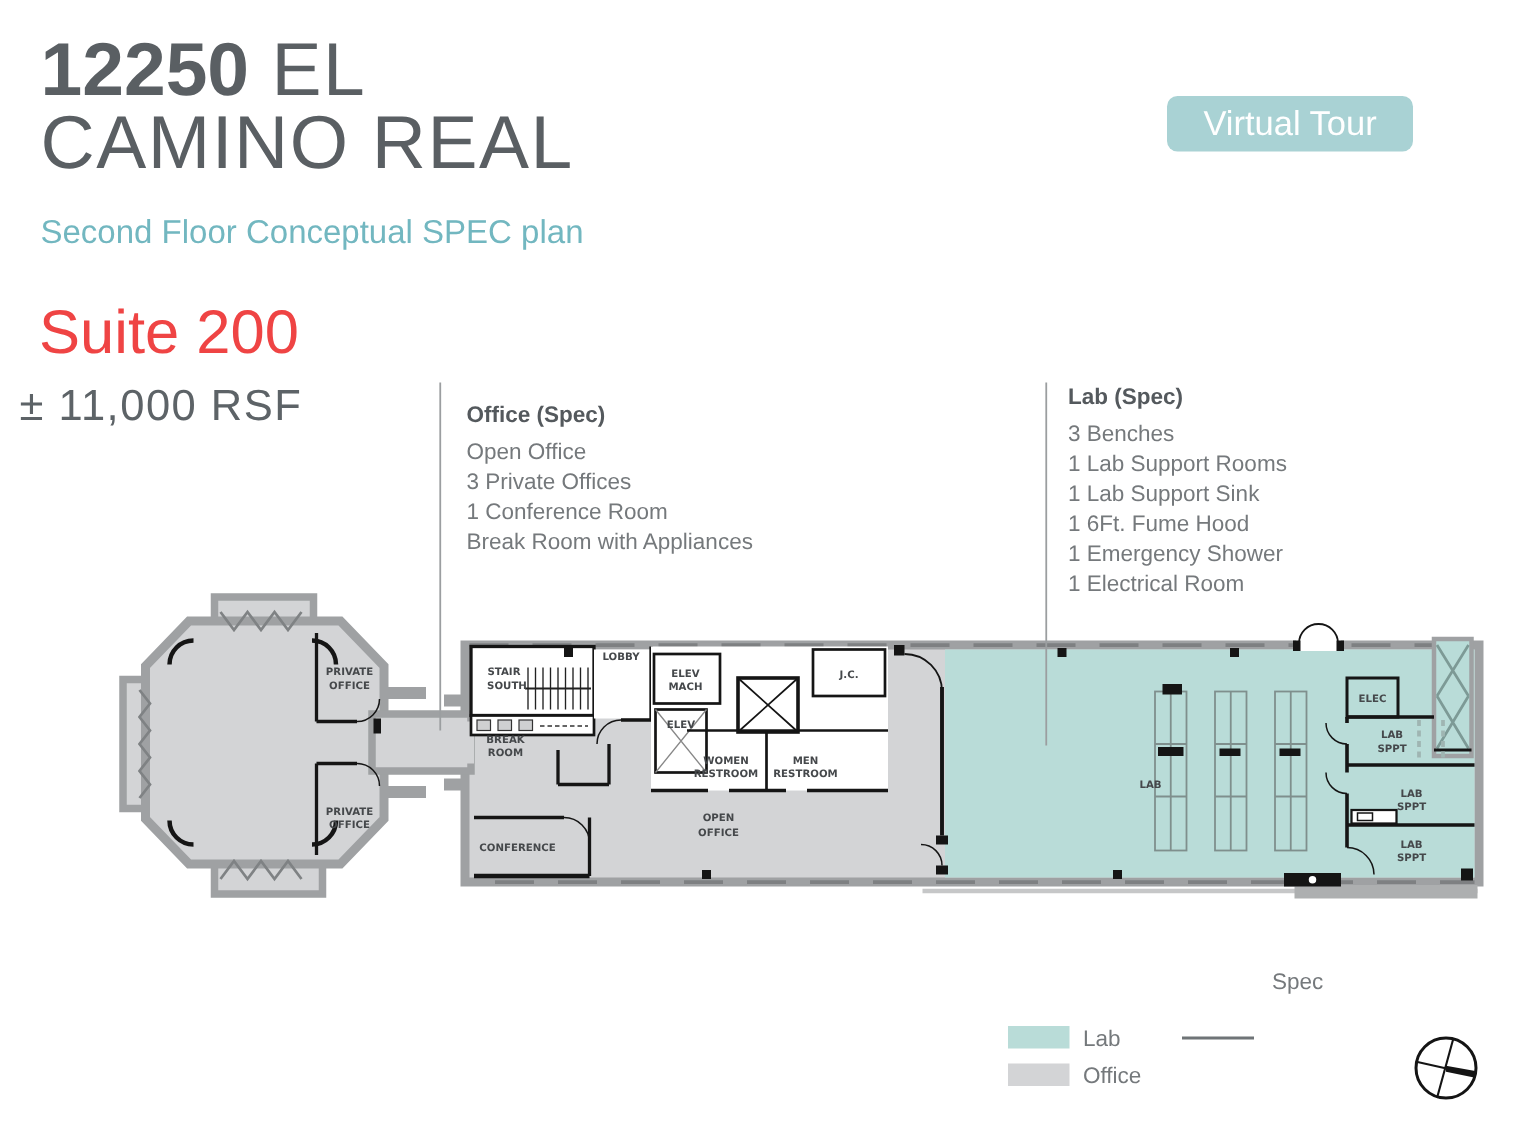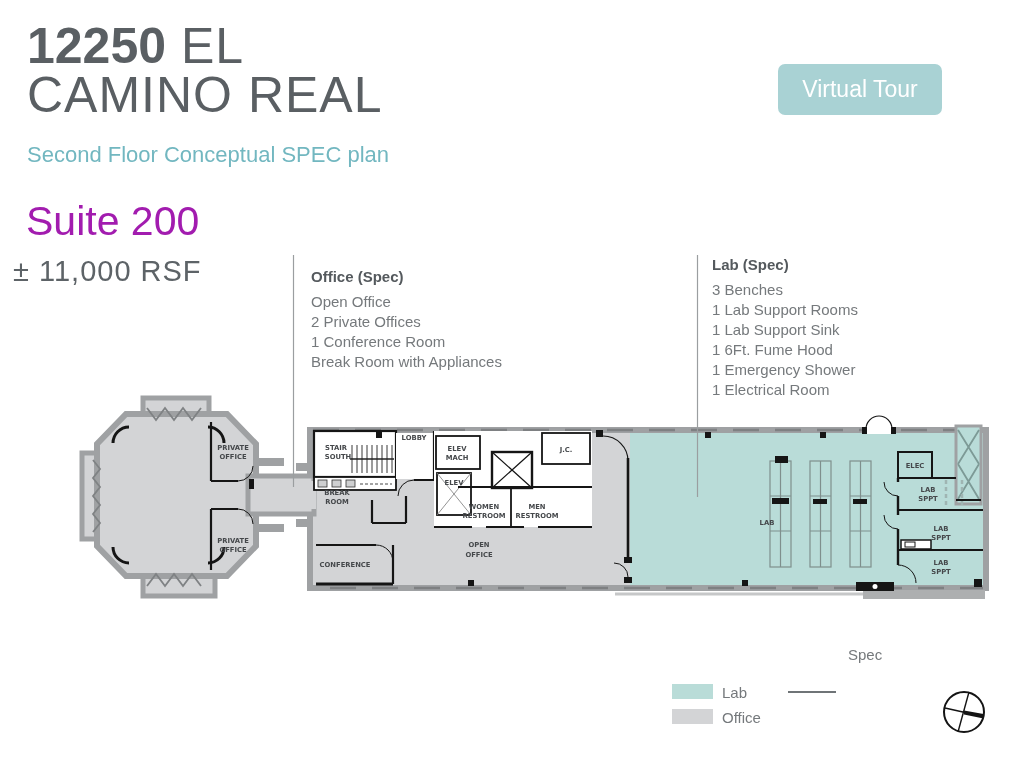--- a/index.html
+++ b/index.html
@@ -5,24 +5,24 @@
   html,body { margin:0; padding:0; background:#fff; }
   .page { position:relative; width:1012px; height:762px; background:#ffffff;
           font-family:"Liberation Sans", sans-serif; overflow:hidden; }
   .abs { position:absolute; }
 
   .title { left:27px; top:22px; font-size:50px; line-height:49px; color:#5a5f63;
            font-weight:300; letter-spacing:1px; }
   .title .strong { font-weight:600; letter-spacing:0; }
   .subtitle { left:27px; top:142px; font-size:22px; color:#72b7c0; font-weight:400; }
 
-  .suite-name { left:26px; top:198px; font-size:41px; color:#a21caf; font-weight:400; }
+  .suite-name { left:26px; top:198px; font-size:41px; color:#ef4444; font-weight:400; }
   .suite-size { left:13px; top:255px; font-size:29px; color:#5d6367; font-weight:300; letter-spacing:1px; }
 
-  .vt-btn { left:778px; top:64px; width:164px; height:51px; background:#a9d2d4;
+  .vt-btn { left:778px; top:64px; width:164px; height:37px; background:#a9d2d4;
             border:none; border-radius:7px; color:#ffffff; font-size:23px;
             font-family:"Liberation Sans",sans-serif; display:flex; align-items:center;
             justify-content:center; cursor:pointer; }
 
   .spec-col { position:absolute; font-size:15px; color:#75797c; }
   .spec-col .heading { color:#54595d; font-weight:700; margin-bottom:7px; }
   .spec-col .item { line-height:20px; }
 
   .legend-swatch { width:41px; height:15px; }
   .legend-label { font-size:15px; color:#75797c; }
@@ -228,21 +228,21 @@
   <div class="abs subtitle">Second Floor Conceptual SPEC plan</div>
 
   <button class="abs vt-btn">Virtual Tour</button>
 
   <div class="abs suite-name">Suite 200</div>
   <div class="abs suite-size">± 11,000 RSF</div>
 
   <div class="spec-col" style="left:311px; top:268px;">
     <div class="heading">Office (Spec)</div>
     <div class="item">Open Office</div>
-    <div class="item">2 Private Offices</div>
+    <div class="item">3 Private Offices</div>
     <div class="item">1 Conference Room</div>
     <div class="item">Break Room with Appliances</div>
   </div>
 
   <div class="spec-col" style="left:712px; top:256px;">
     <div class="heading">Lab (Spec)</div>
     <div class="item">3 Benches</div>
     <div class="item">1 Lab Support Rooms</div>
     <div class="item">1 Lab Support Sink</div>
     <div class="item">1 6Ft. Fume Hood</div>

